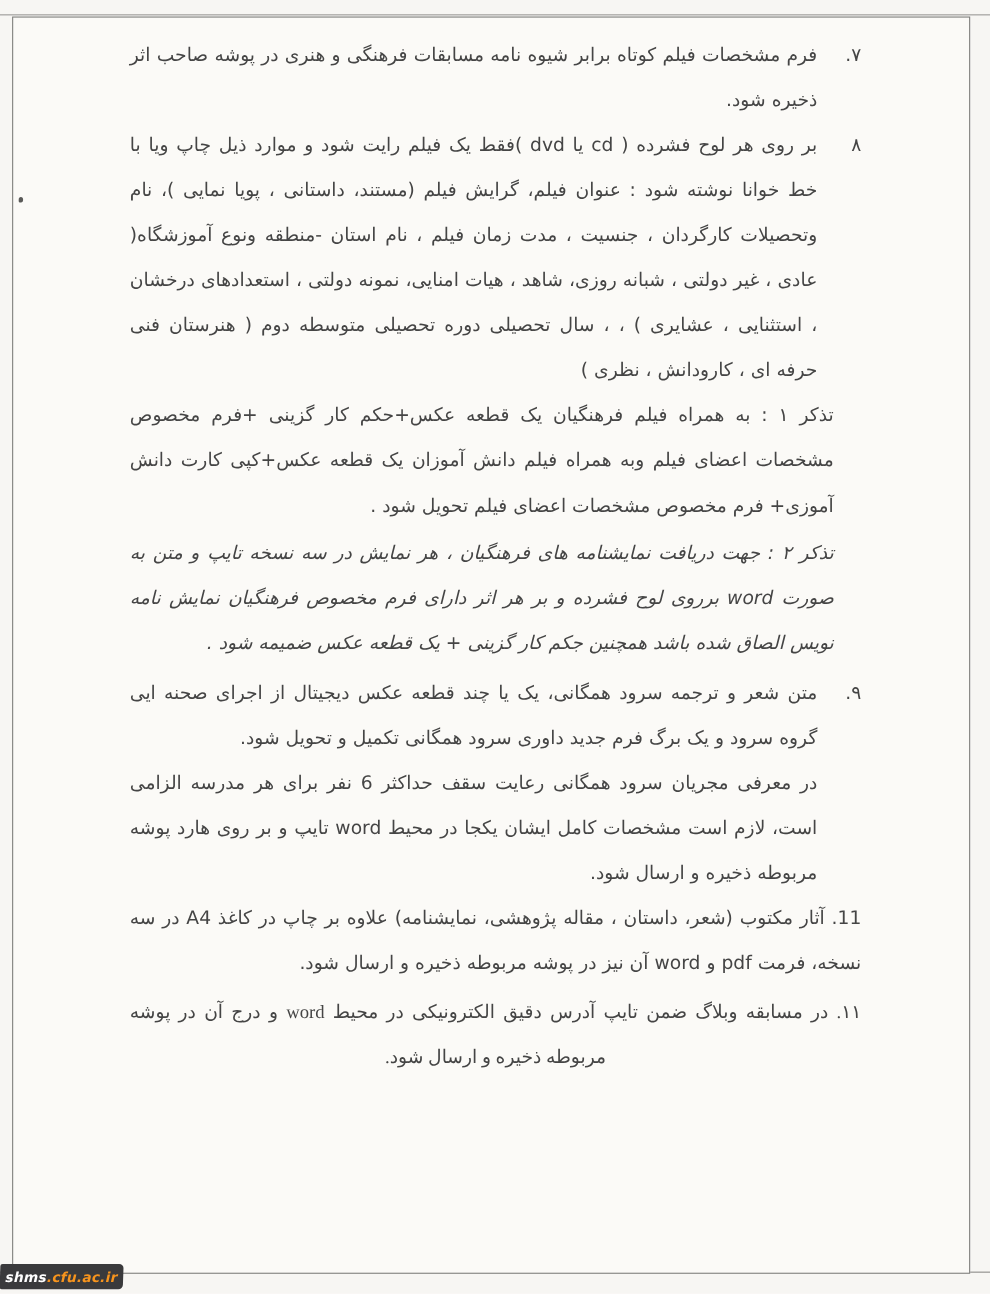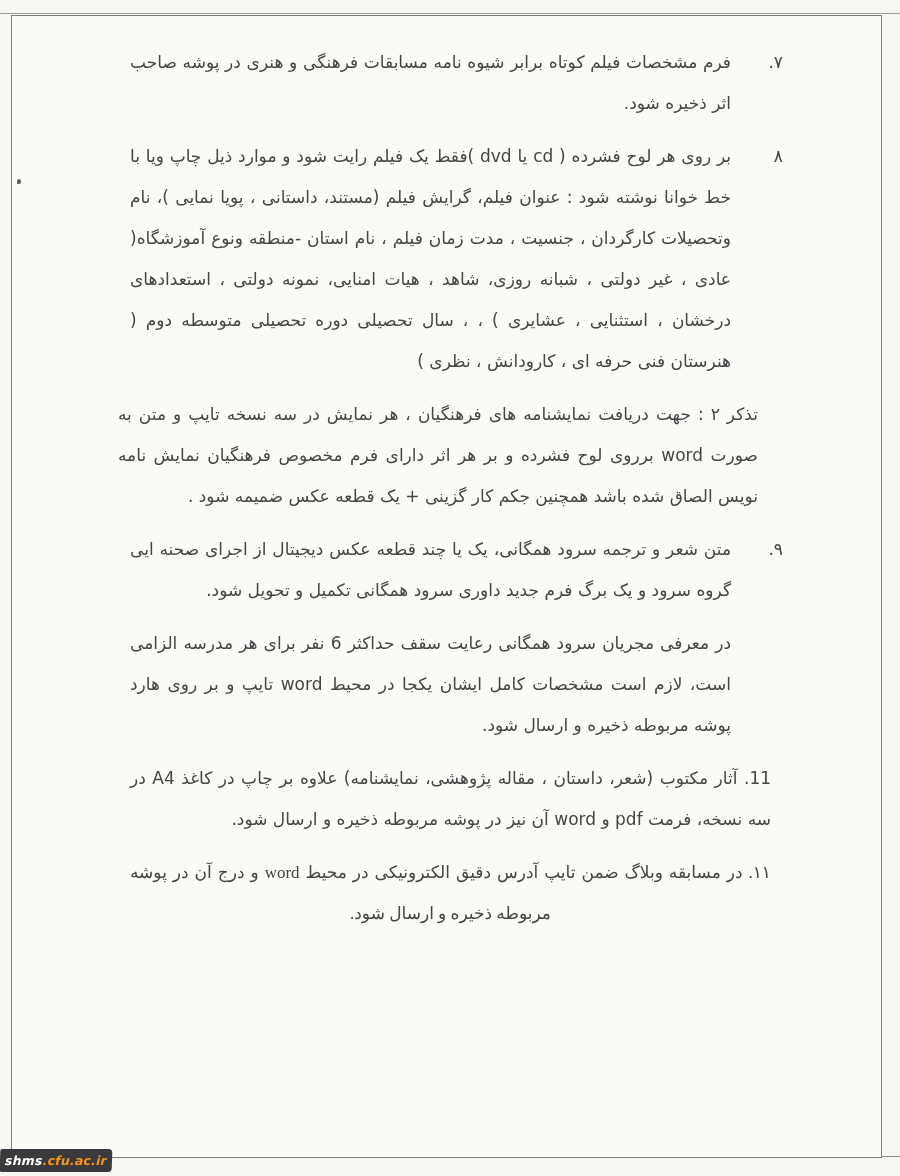--- a/index.html
+++ b/index.html
@@ -29,23 +29,23 @@
     color:#454545;
     font-size:17px;line-height:41px;
     text-align:justify;
   }
   .item{position:relative;margin:0;padding:0;}
   .item.hang{padding-right:40px;}
   .item.hang .num{
     position:absolute;right:0;top:0;width:36px;
     text-align:right;
   }
-  .item p{margin:12px;}
+  .item p{margin:0;}
   .note{margin:0 25px 0 0;}
-  .note.gap-sm{margin-top:2px;}
+  .note.gap-sm{margin-top:2px;font-style:italic;}
   .item.gap-md{margin-top:4px;}
   .item.gap-sm{margin-top:2px;font-family:Liberation Serif, serif;}
   .item.center-last p{text-align-last:center;}
   
   .ink-dot{
     position:absolute;left:17px;top:179px;width:4px;height:5px;
     background:#5a5a58;border-radius:50% 50% 50% 20%;
   }
   
   .watermark{
@@ -73,20 +73,21 @@
   <div class="item hang">
     <span class="num">۷.</span>
     <p>فرم مشخصات فیلم کوتاه برابر شیوه نامه مسابقات فرهنگی و هنری در پوشه صاحب اثر ذخیره شود.</p>
   </div>
 
   <div class="item hang">
     <span class="num">۸</span>
     <p>بر روی هر لوح فشرده ( cd یا dvd )فقط یک فیلم رایت شود و موارد ذیل چاپ ویا با خط خوانا نوشته شود : عنوان فیلم، گرایش فیلم (مستند، داستانی ، پویا نمایی )، نام وتحصیلات کارگردان ، جنسیت ، مدت زمان فیلم ، نام استان -منطقه ونوع آموزشگاه( عادی ، غیر دولتی ، شبانه روزی، شاهد ، هیات امنایی، نمونه دولتی ، استعدادهای درخشان ، استثنایی ، عشایری ) ، ، سال تحصیلی دوره تحصیلی متوسطه دوم ( هنرستان فنی حرفه ای ، کارودانش ، نظری )</p>
   </div>
 
+  <p class="note">تذکر ۱ : به همراه فیلم فرهنگیان یک قطعه عکس+حکم کار گزینی +فرم مخصوص مشخصات اعضای فیلم وبه همراه فیلم دانش آموزان یک قطعه عکس+کپی کارت دانش آموزی+ فرم مخصوص مشخصات اعضای فیلم تحویل شود .</p>
 
   <p class="note gap-sm">تذکر ۲ : جهت دریافت نمایشنامه های فرهنگیان ، هر نمایش در سه نسخه تایپ و متن به صورت word برروی لوح فشرده و بر هر اثر دارای فرم مخصوص فرهنگیان نمایش نامه نویس الصاق شده باشد همچنین جکم کار گزینی + یک قطعه عکس ضمیمه شود .</p>
 
   <div class="item hang gap-md">
     <span class="num">۹.</span>
     <p>متن شعر و ترجمه سرود همگانی، یک یا چند قطعه عکس دیجیتال از اجرای صحنه ایی گروه سرود و یک برگ فرم جدید داوری سرود همگانی تکمیل و تحویل شود.</p>
     <p>در معرفی مجریان سرود همگانی رعایت سقف حداکثر 6 نفر برای هر مدرسه الزامی است، لازم است مشخصات کامل ایشان یکجا در محیط word تایپ و بر روی هارد پوشه مربوطه ذخیره و ارسال شود.</p>
   </div>
 
   <div class="item flow">

